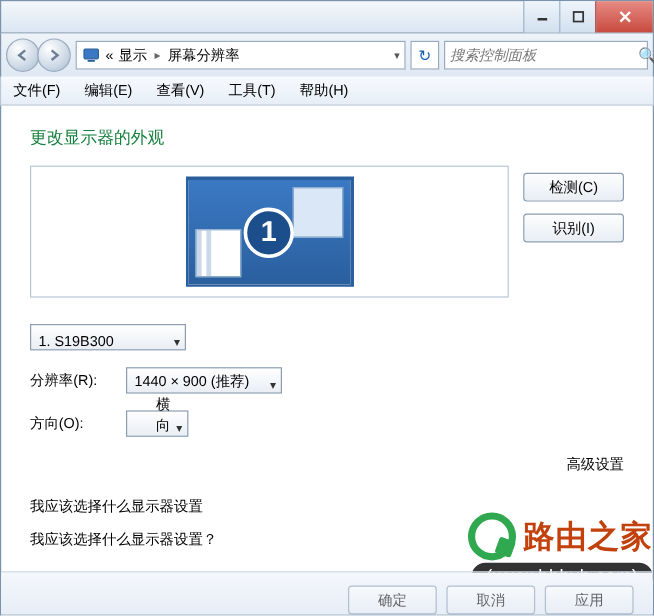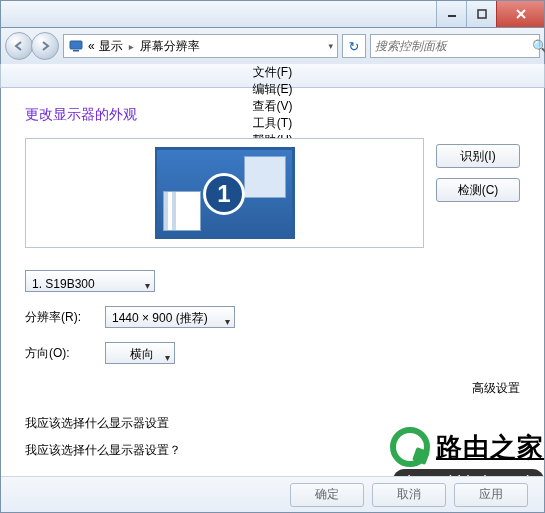--- a/index.html
+++ b/index.html
@@ -19,57 +19,57 @@
 .addr { flex: 1; height: 24px; background:#fff; border:1px solid #9aaabf; display:flex; align-items:center; padding: 0 4px; gap:4px; font-size:12px; }
 .addr .icon { width:16px; height:16px; display:flex; align-items:center; justify-content:center; }
 .addr .sep { color:#666; font-size:10px; padding:0 2px; }
 .addr .dd { margin-left:auto; color:#555; font-size:9px; cursor:pointer; }
 .refresh { width:24px; height:24px; border:1px solid #9aaabf; background:#fff; display:flex; align-items:center; justify-content:center; font-size:13px; color:#1560b3; cursor:pointer; }
 .search { width:170px; height:24px; border:1px solid #9aaabf; background:#fff; display:flex; align-items:center; padding:0 4px; }
 .search input { border:none; outline:none; font-size:12px; flex:1; color:#0c4a6e; background:transparent; font-style:italic; }
 .search .mag { color:#1560b3; font-size:13px; cursor:pointer; }
 
 
-.menubar { height:24px; background: linear-gradient(#f7fafe,#e7eef7); border:1px solid #b8c7d8; border-top:none; display:flex; align-items:center; font-size:12px;flex-direction:column; }
+.menubar { height:24px; background: linear-gradient(#f7fafe,#e7eef7); border:1px solid #b8c7d8; border-top:none; display:flex; align-items:center; font-size:12px; }
 .menubar .item { padding: 0 10px; cursor:pointer; }
 
 
 .content { padding: 18px 24px 10px 24px; border-left:1px solid #7a93ab; border-right:1px solid #7a93ab; border-bottom:1px solid #7a93ab; height: calc(513px - 28px - 36px - 24px); position:relative; }
-.heading { color:#6d28d9; font-size:14px; margin-bottom: 14px; }
+.heading { color:#15803d; font-size:14px; margin-bottom: 14px; }
 
 .preview-row { display:flex; gap:12px; margin-bottom: 22px; }
 .preview-box { flex:1; border:1px solid #b8c7d8; height:110px; display:flex; align-items:center; justify-content:center; background:#fff; }
 .monitor { width:140px; height:92px; background:linear-gradient(#3b79c4,#2a5f9e); border:2px solid #2a5f9e; border-top-width:3px; border-right-width:3px; position:relative; display:flex; align-items:center; justify-content:center; }
 .monitor .mini { position:absolute; right:6px; top:6px; width:42px; height:42px; background:#d9e7f6; border:1px solid #88a9cc; }
 .monitor .taskbar-mini { position:absolute; left:6px; bottom:6px; width:38px; height:40px; background:#fff; border:1px solid #88a9cc; box-shadow: inset 4px 0 0 #c9d9ea, inset 8px 0 0 #fff, inset 12px 0 0 #c9d9ea; }
 .monitor .circle { width:42px; height:42px; border-radius:50%; background:#1c4e8c; border:3px solid #fff; color:#fff; font-size:24px; font-weight:bold; display:flex; align-items:center; justify-content:center; z-index:2; }
 .side-buttons { width:84px; display:flex; flex-direction:column; gap:10px; padding-top:6px; }
 .aero-btn { height:24px; font-size:12px; background:linear-gradient(#fdfdfd,#e9eef4); border:1px solid #8a9db3; border-radius:3px; cursor:pointer; }
 
 .form-row { display:flex; align-items:center; margin-bottom:14px; font-size:12px; }
 .form-row label { width:80px; }
 .combo { height:22px; border:1px solid #8a9db3; background:linear-gradient(#fff,#e9eef4); font-size:12px; padding: 0 20px 0 6px; position:relative; display:inline-flex; align-items:flex-end; cursor:pointer; }
 .combo::after { content:"▾"; position:absolute; right:4px; font-size:10px; color:#333; }
 .combo.w1 { width:130px; }
-.combo.w2 { width:70px;padding-left:24px; }
+.combo.w2 { width:52px;padding-left:24px; }
 
 .adv { text-align:right; margin-top: 6px; }
 .link { color:#000000; font-size:12px; cursor:pointer; }
 
 .links-block { margin-top: 18px; display:flex; flex-direction:column; gap:10px; }
 
 
 .watermark { position:absolute; right:0; bottom:20px; pointer-events:none; display:flex; flex-direction:column; align-items:flex-end; }
 .wm-logo { display:flex; align-items:center; gap:6px; }
 .wm-ring { width:40px; height:40px; border:6px solid #2fa84f; border-radius:50%; position:relative; }
 .wm-ring::after { content:""; position:absolute; right:-4px; bottom:-2px; width:14px; height:14px; background:#2fa84f; border-radius:2px; transform:rotate(20deg); }
-.wm-txt { font-size:26px; font-weight:bold; color:#000000; letter-spacing:1px; font-family: "Microsoft YaHei", sans-serif; text-decoration: underline; }
+.wm-txt { font-size:26px; font-weight:bold; color:#c2410c; letter-spacing:1px; font-family: "Microsoft YaHei", sans-serif; }
 .wm-url { background:#333; color:#fff; border-radius:14px; padding:3px 12px; font-size:15px; margin-top:2px; letter-spacing:0.5px; }
 
-.bottom-btns { position:absolute; left:0; right:0; bottom:0; height:36px; border-top:1px solid #d0d8e2; display:flex; justify-content:flex-end; align-items:center; gap:8px; padding-right:16px; background:linear-gradient(#f4f7fb,#e7eef7); }
+.bottom-btns { position:absolute; left:0; right:0; bottom:0; height:36px; border-top:1px solid #d0d8e2; display:flex; justify-content:flex-end; align-items:flex-end; gap:8px; padding-right:16px; background:linear-gradient(#f4f7fb,#e7eef7); }
 .bottom-btns .aero-btn { width:74px; opacity:0.6; }
 </style>
 </head>
 <body>
 
 <div class="titlebar">
   <div class="win-btn">
     <svg width="10" height="10">
         <line x1="1" y1="7" x2="9" y2="7" stroke="#333" stroke-width="2"></line>
       </svg>
@@ -135,22 +135,22 @@
 
   <div class="preview-row">
     <div class="preview-box">
       <div class="monitor">
         <div class="mini"></div>
         <div class="taskbar-mini"></div>
         <div class="circle">1</div>
       </div>
     </div>
     <div class="side-buttons">
+      <button class="aero-btn">检测(C)</button>
       <button class="aero-btn">识别(I)</button>
-      <button class="aero-btn">检测(C)</button>
     </div>
   </div>
 
   <div class="form-row">
     <div class="combo w1">
         <span>1. S19B300</span>
       </div>
   </div>
   <div class="form-row">
     <label>分辨率(R):</label>

